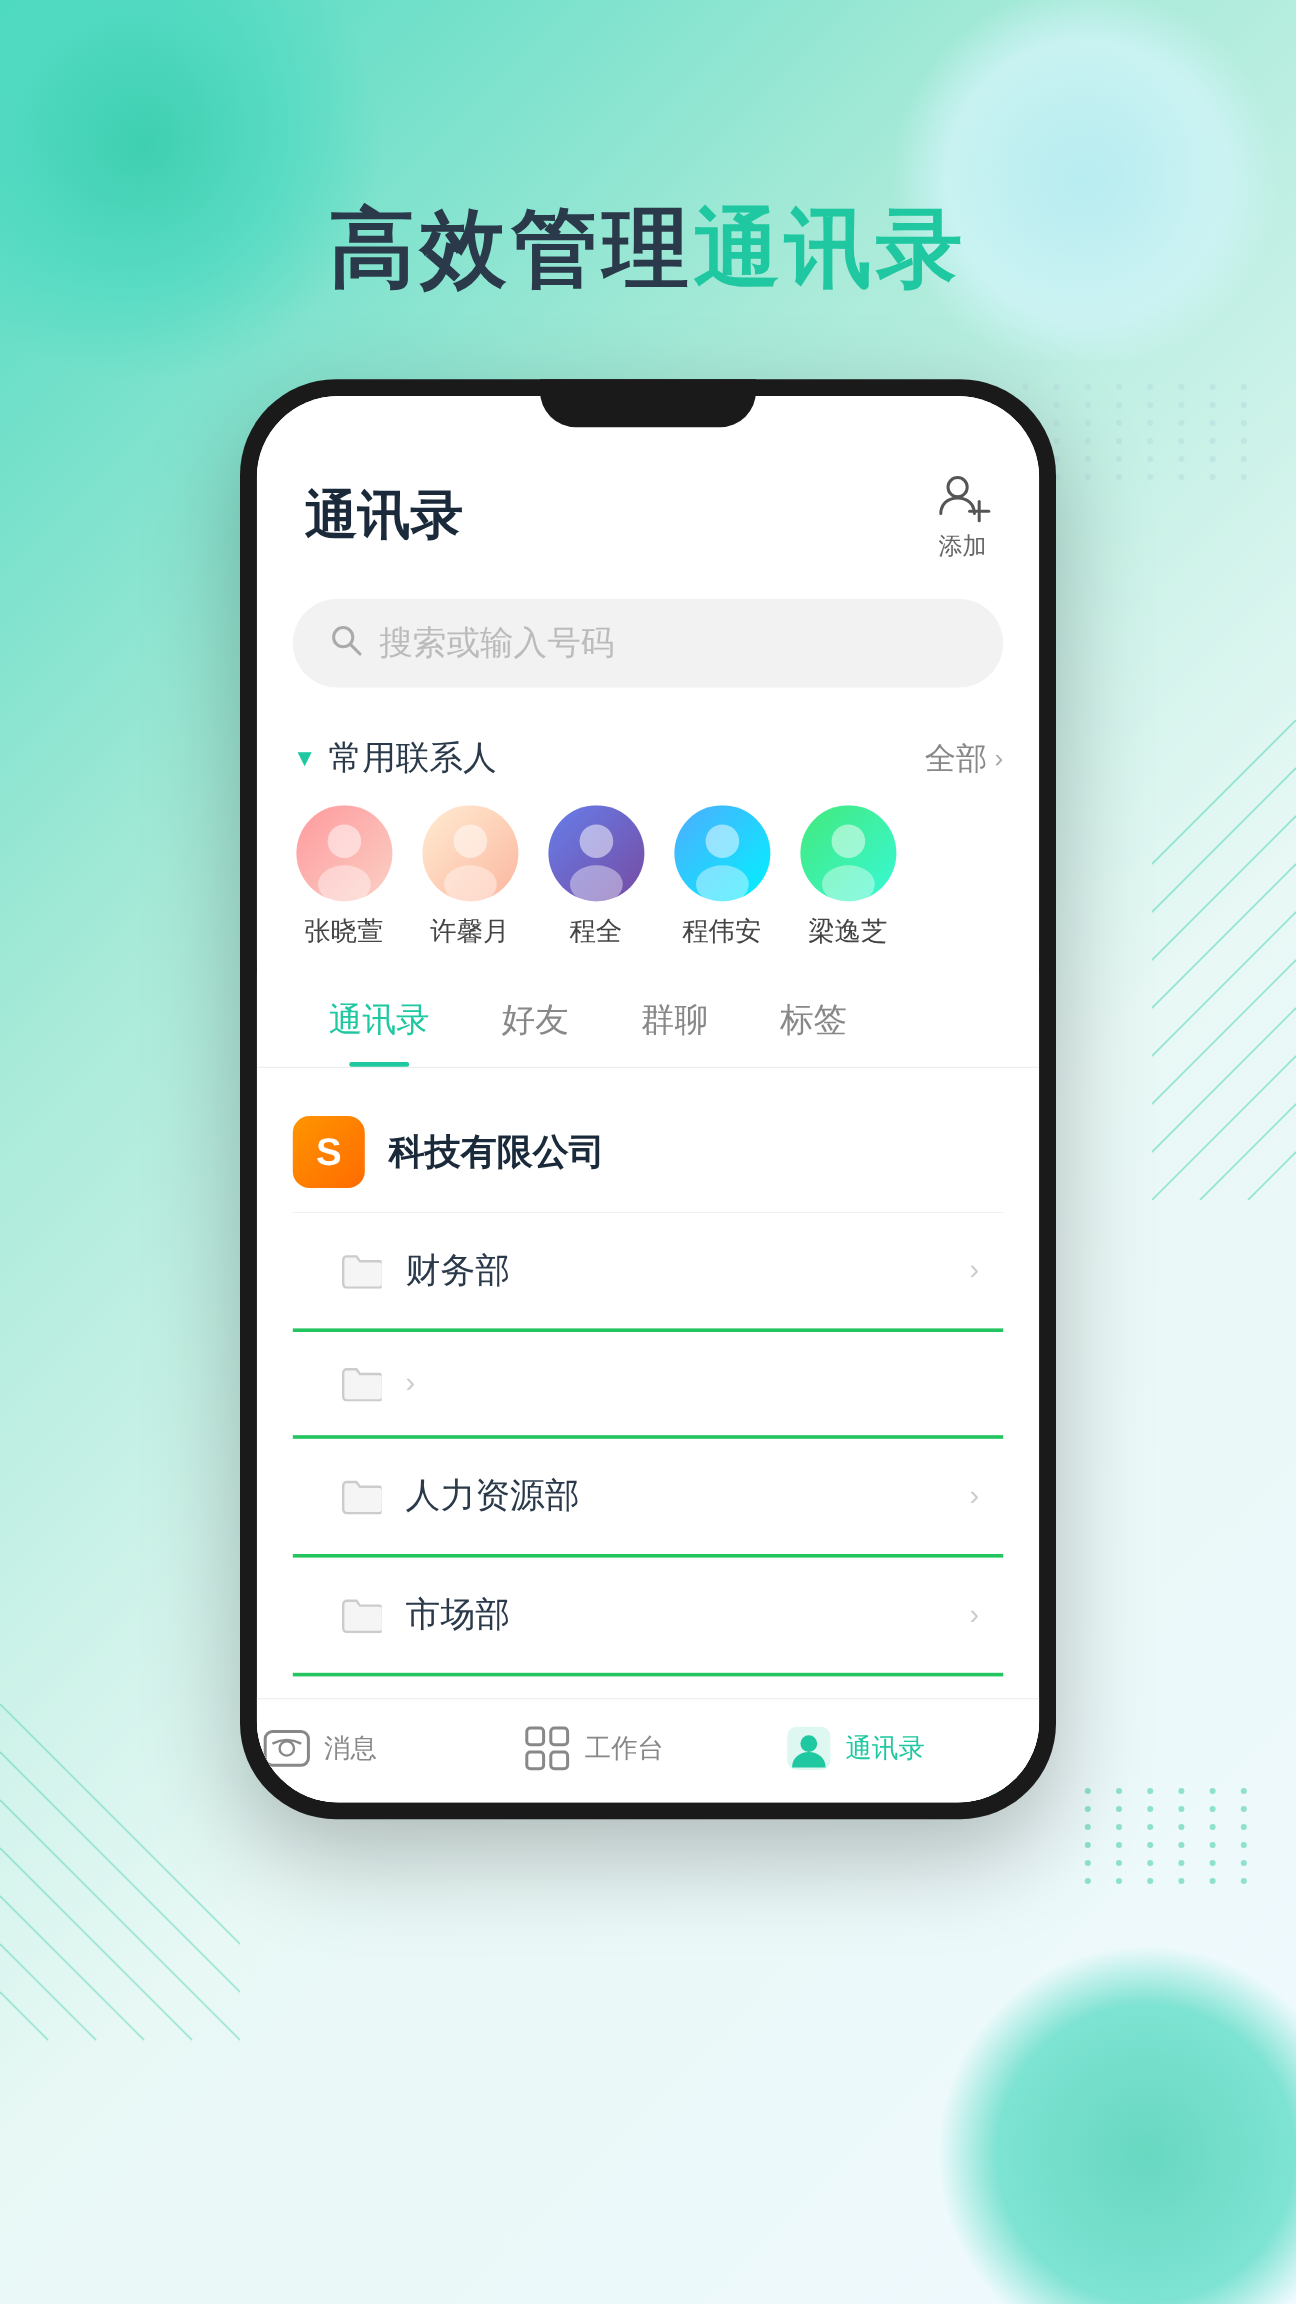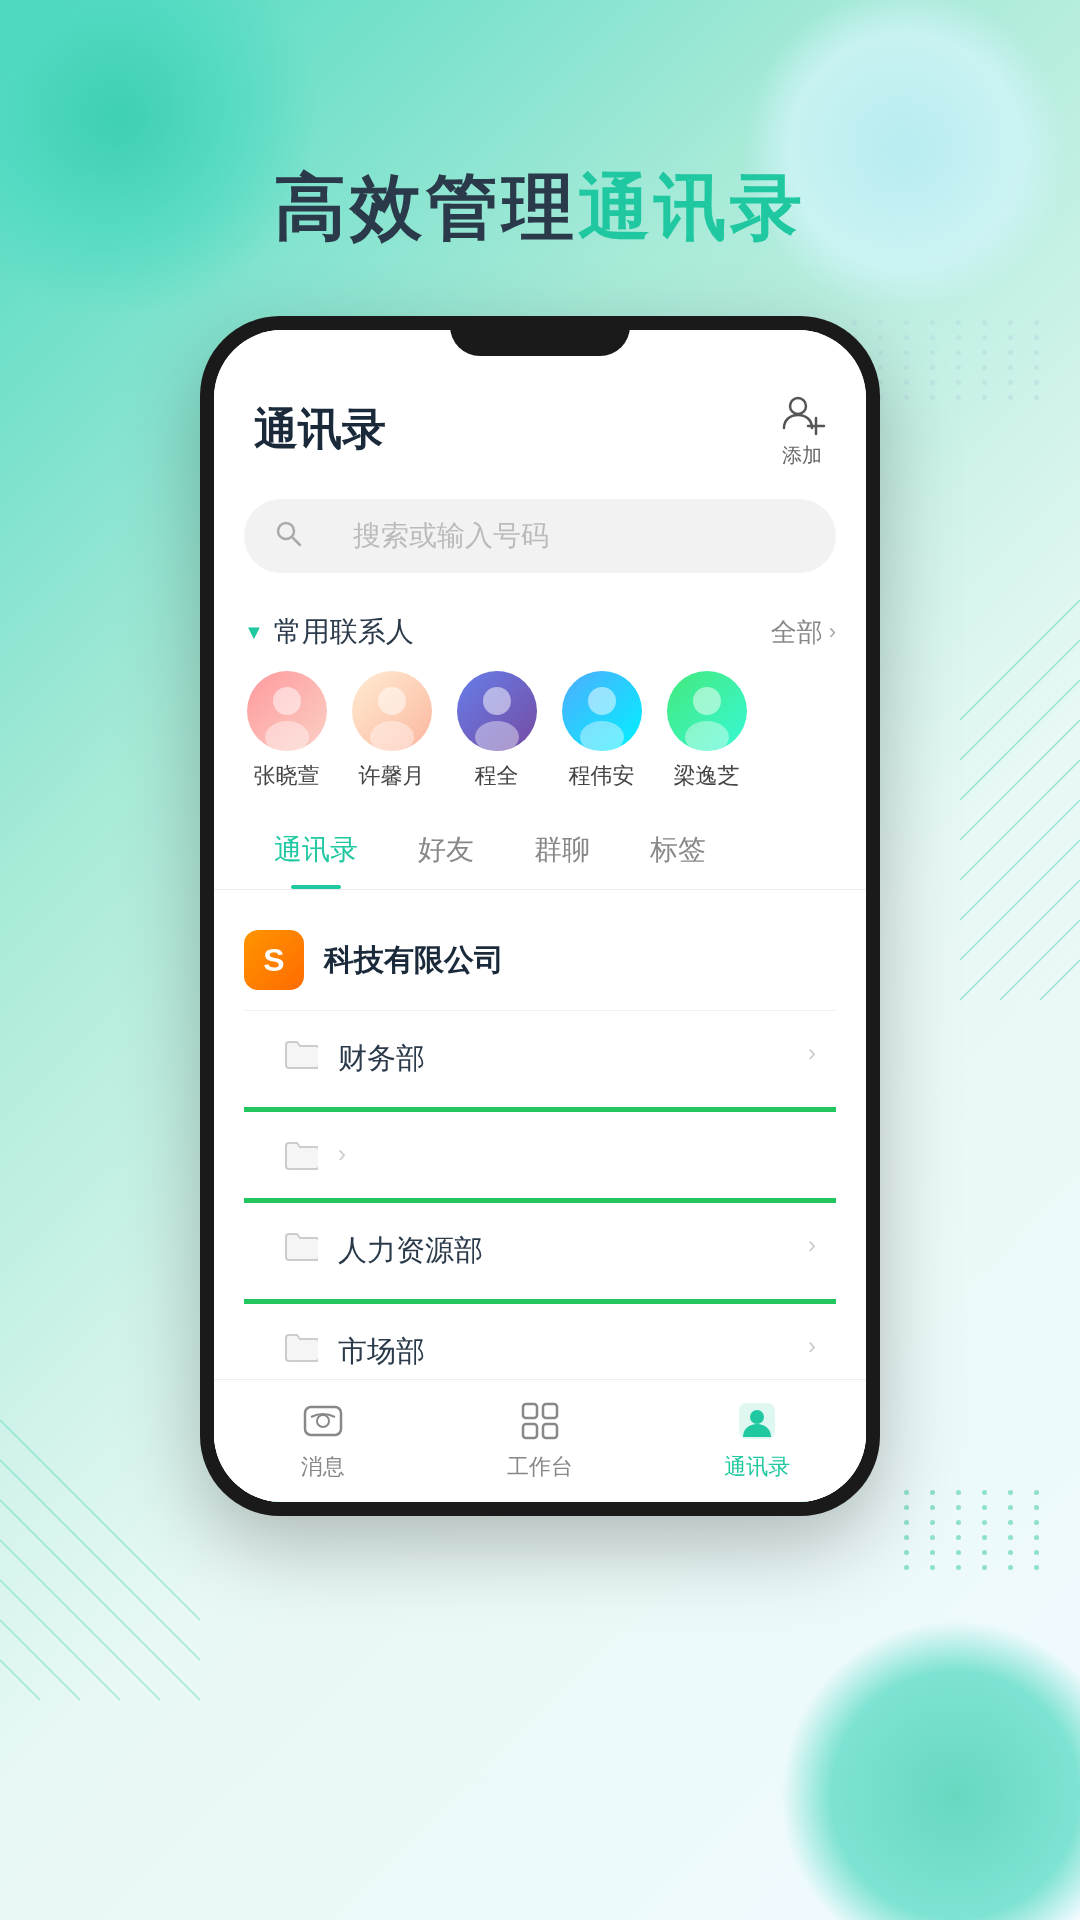--- a/index.html
+++ b/index.html
@@ -247,21 +247,20 @@
     }
 
     .search-icon-wrap {
       color: #aaa;
       font-size: 26px;
     }
 
     .search-placeholder {
       font-size: 28px;
       color: #bbb;
-      margin-left: 37px;
     }
 
     
     .frequent-section {
       padding: 20px 30px 10px;
       background: #fff;
     }
 
     .frequent-header {
       display: flex;
@@ -399,23 +398,23 @@
       color: #1a2a3a;
     }
 
     
     .dept-list {
       background: #fff;
     }
 
     .dept-item {
       display: flex;
-      align-items: flex-start;
+      align-items: center;
       padding: 28px 10px 28px 40px;
-      border-bottom: 5px solid #22c55e;
+      border-bottom: 3px solid #22c55e;
       position: relative;
     }
 
     .dept-folder-icon {
       width: 34px;
       height: 30px;
       margin-right: 20px;
     }
 
     .dept-name {
@@ -438,21 +437,20 @@
       padding: 16px 0 20px;
       position: absolute;
       bottom: 0;
       left: 0;
       right: 0;
     }
 
     .nav-item {
       flex: 1;
       display: flex;
-      flex-direction: column;
       align-items: center;
       gap: 6px;
       text-align: center;
     }
 
     .nav-icon {
       width: 50px;
       height: 50px;
       display: flex;
       align-items: center;

